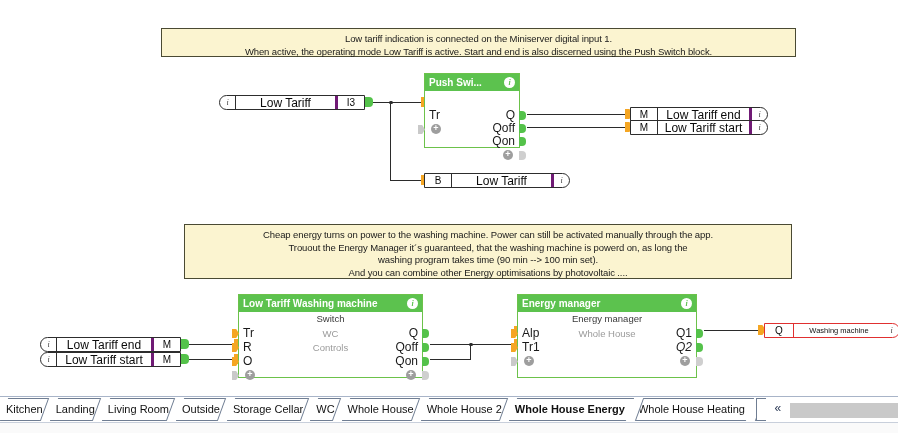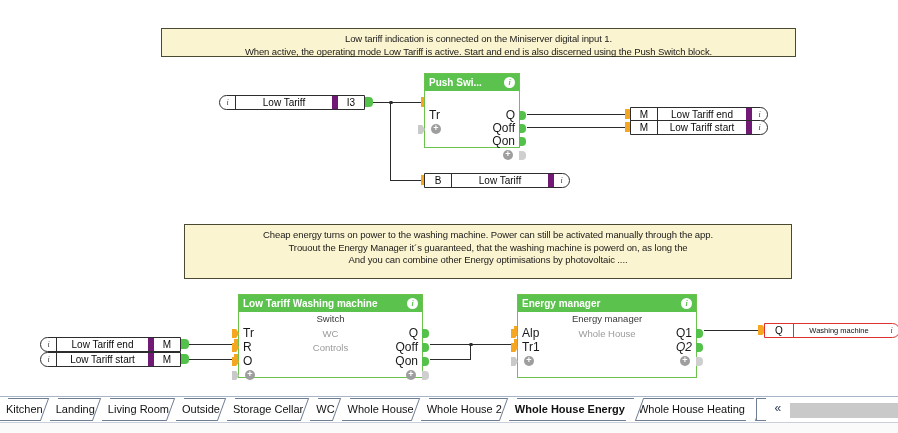--- a/index.html
+++ b/index.html
@@ -76,22 +76,22 @@
     display:flex;align-items:stretch;font-size:10px;color:#0a0a0a;
   }
   .ioblk.in{border-radius:8px 0 0 8px;}
   .ioblk.out{border-radius:0 8px 8px 0;}
   .ioblk .cap{
     width:15px;display:flex;align-items:center;justify-content:center;
     font-size:8px;font-style:italic;color:#3a3a3a;font-family:"Liberation Serif",serif;
   }
   .ioblk .name{
     flex:1;display:flex;align-items:center;justify-content:center;
-    border-left:1px solid #2d2d2d;border-right:6px solid #701a75;
-    padding:0 4px;white-space:nowrap;font-size:10px;
+    border-left:1px solid #2d2d2d;border-right:3px solid #701a75;
+    padding:0 4px;white-space:nowrap;font-size:12px;
   }
   .ioblk .name.noleft{border-left:none;}
   .ioblk .tag{
     width:26px;display:flex;align-items:center;justify-content:center;
     font-size:10px;white-space:nowrap;
   }
   .ioblk.redout{border-color:#e03030;border-radius:0 8px 8px 0;}
   .ioblk.redout .name,.ioblk.redout .tag{border-color:#e03030;}
   .ioblk.redout .cap{color:#3a3a3a;}
   .ioblk.redout .wmname{font-size:7.5px;color:#111;}
@@ -209,20 +209,21 @@
 
   <div class="ioblk out" style="left:404px;top:173px;width:146px;">
     <div class="tag">B</div>
     <div class="name noleft" style="border-left:1px solid #2d2d2d;">Low Tariff</div>
     <div class="cap">i</div>
   </div>
 
   <div class="note" style="left:164px;top:224px;width:608px;height:55px;">
     <div>Cheap energy turns on power to the washing machine. Power can still be activated manually through the app.</div>
     <div>Trouout the Energy Manager it´s guaranteed, that the washing machine is powerd on, as long the</div>
+    <div>washing program takes time (90 min --&gt; 100 min set).</div>
     <div>And you can combine other Energy optimisations by photovoltaic ....</div>
   </div>
 
   <div class="ioblk in" style="left:20px;top:337px;width:141px;">
     <div class="cap">i</div>
     <div class="name">Low Tariff end</div>
     <div class="tag">M</div>
   </div>
   <div class="sq-out" style="left:161px;top:339px;"></div>
 

